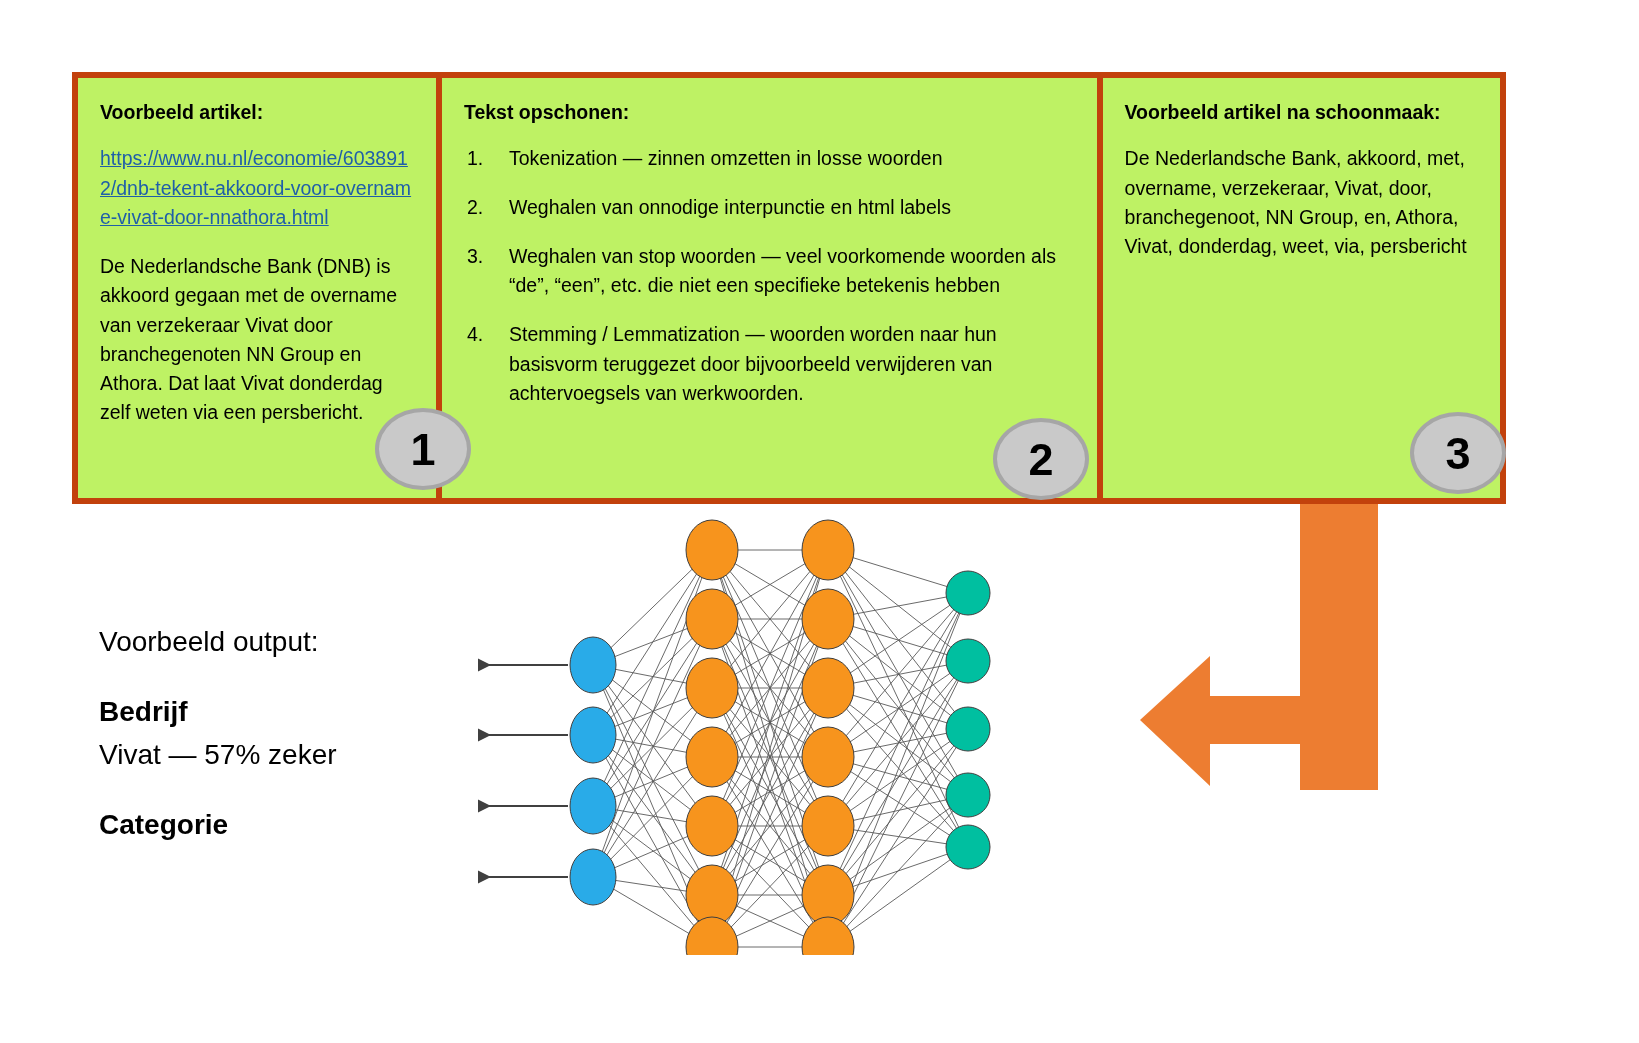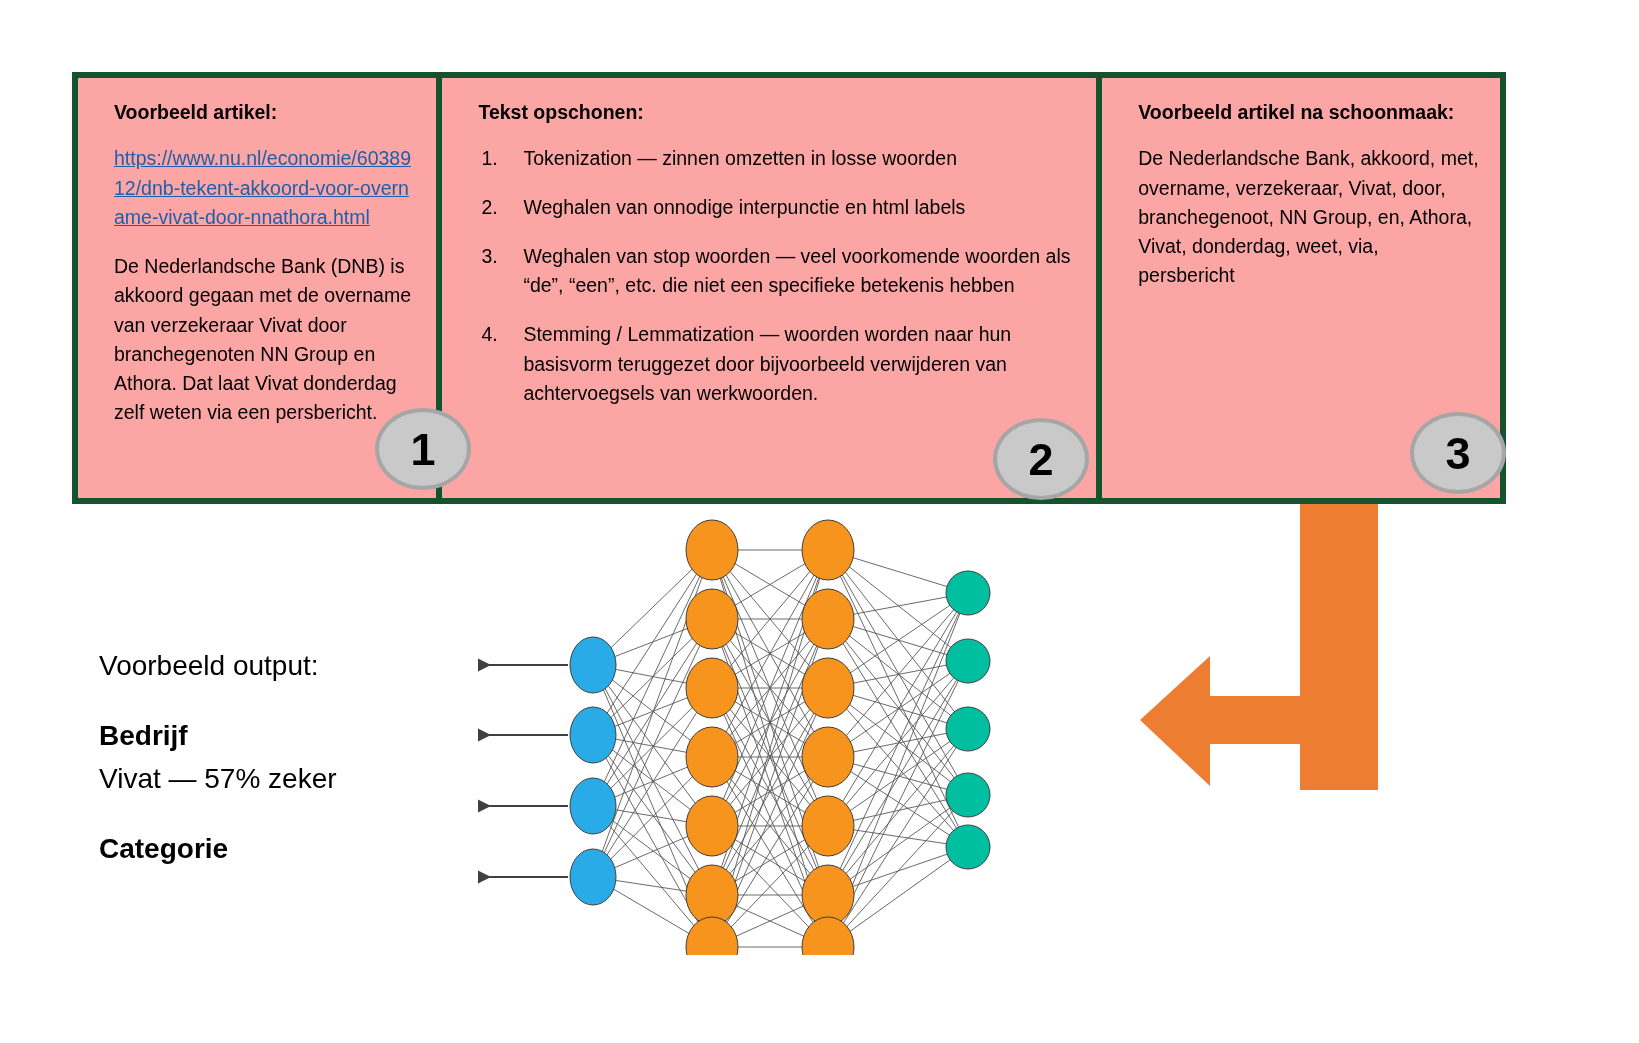--- a/index.html
+++ b/index.html
@@ -21,24 +21,24 @@
     position: absolute;
     left: 72px;
     top: 72px;
     width: 1434px;
     height: 432px;
     display: flex;
     box-sizing: border-box;
   }
   .panel {
     box-sizing: border-box;
-    border: 6px solid #14532d;
-    background: #fca5a5;
+    border: 6px solid #c2410c;
+    background: #bef264;
     position: relative;
-    padding: 22px 20px 10px 36px;
+    padding: 22px 20px 10px 22px;
   }
   .panel.p1 { width: 414px; }
   .panel.p2 { width: 746px; border-left: none; }
   .panel.p3 { width: 453px; border-left: none; }
 
   .panel-title {
     font-weight: bold;
     font-size: 19.5px;
     line-height: 1.25;
     margin: 0 0 20px 0;
@@ -98,21 +98,21 @@
     line-height: 1;
   }
   .badge1 { left: 375px; top: 408px; }
   .badge2 { left: 993px; top: 418px; }
   .badge3 { left: 1410px; top: 412px; }
 
   
   .output-block {
     position: absolute;
     left: 99px;
-    top: 648px;
+    top: 624px;
     width: 400px;
   }
   .out-heading {
     font-size: 28px;
     line-height: 1.3;
     margin: 0 0 34px 0;
   }
   .out-label {
     font-size: 28px;
     font-weight: bold;

